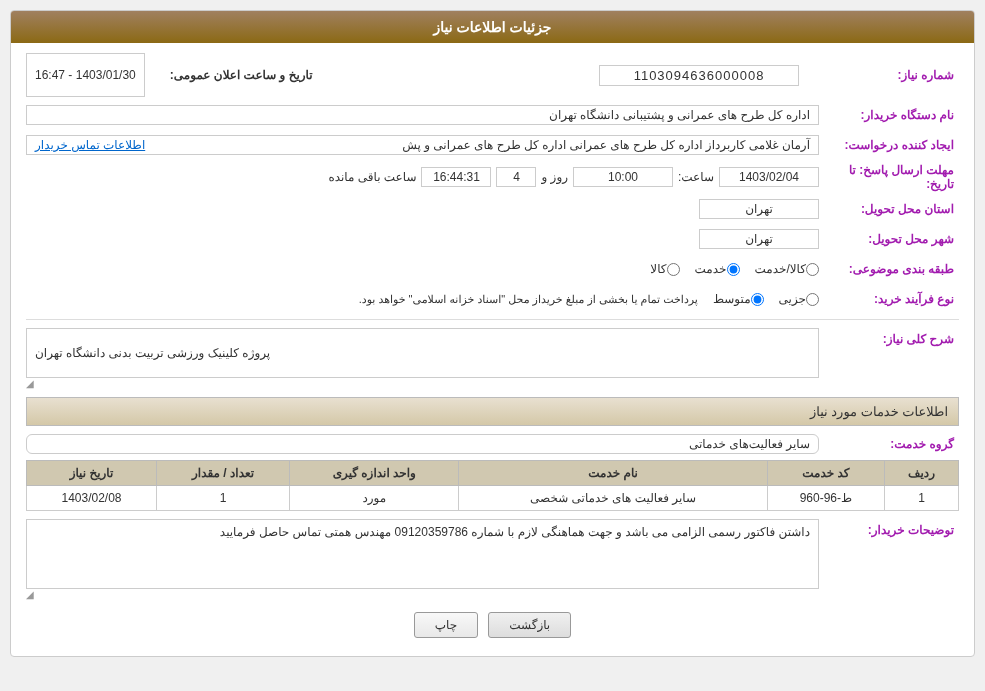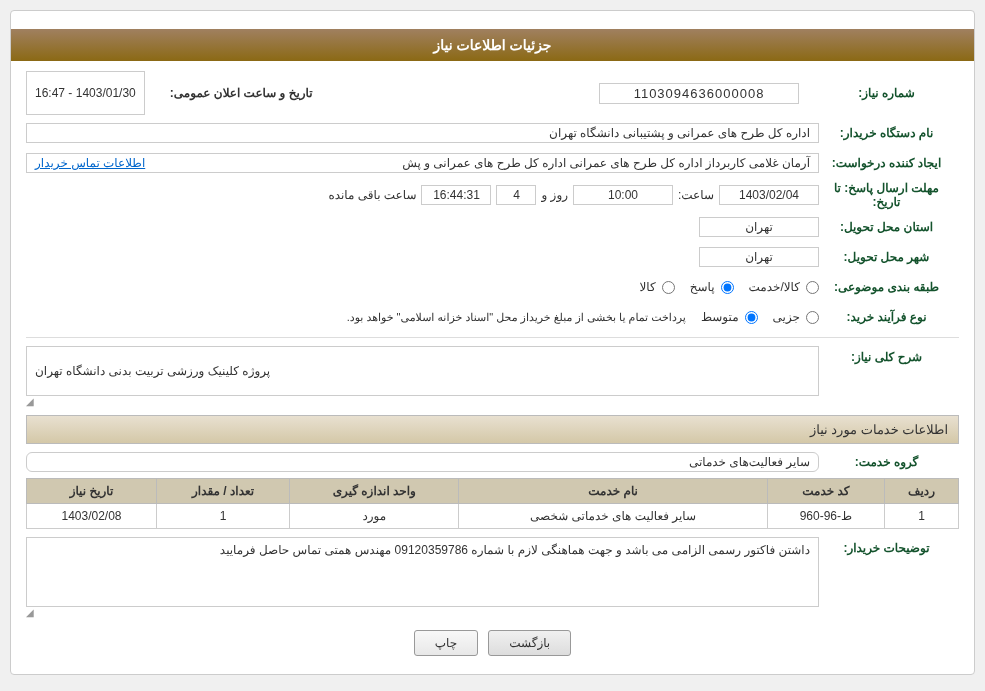--- a/index.html
+++ b/index.html
@@ -22,36 +22,35 @@
       border-radius: 4px;
       overflow: hidden;
     }
     .card-header {
       background: linear-gradient(to bottom, #a08060, #8b6914);
       color: #fff;
       text-align: center;
       padding: 8px 15px;
       font-size: 14px;
       font-weight: bold;
-      margin-top: 18px;
     }
     .card-body {
       padding: 10px 15px;
     }
     .info-row {
       display: flex;
       align-items: center;
       margin-bottom: 6px;
       min-height: 24px;
     }
     .label-col {
       width: 140px;
-      text-align: center;
+      text-align: right;
       font-weight: bold;
-      color: #14532d;
+      color: #a21caf;
       flex-shrink: 0;
       padding-right: 5px;
     }
     .date-box {
       border: 1px solid #ccc;
       padding: 2px 5px;
       background: #fff;
       min-width: 100px;
       text-align: center;
     }
@@ -61,21 +60,21 @@
       margin: 8px 0;
     }
     .radio-group {
       display: flex;
       gap: 15px;
       align-items: center;
     }
     .radio-item {
       display: flex;
       align-items: center;
-      gap: 6px;
+      gap: 0;
     }
     .link-blue {
       color: #0066cc;
       text-decoration: underline;
       cursor: pointer;
     }
     .countdown-row {
       display: flex;
       align-items: center;
       gap: 5px;
@@ -254,21 +253,21 @@
 
       <div class="info-row">
         <span class="label-col">طبقه بندی موضوعی:</span>
         <div class="radio-group">
           <div class="radio-item">
             <input type="radio" name="category" style="">
             <span>کالا/خدمت</span>
           </div>
           <div class="radio-item">
             <input type="radio" name="category" checked="" style="">
-            <span>پاسخ</span>
+            <span>خدمت</span>
           </div>
           <div class="radio-item">
             <input type="radio" name="category" style="">
             <span>کالا</span>
           </div>
         </div>
       </div>
 
       <div class="info-row">
         <span class="label-col">نوع فرآیند خرید:</span>

